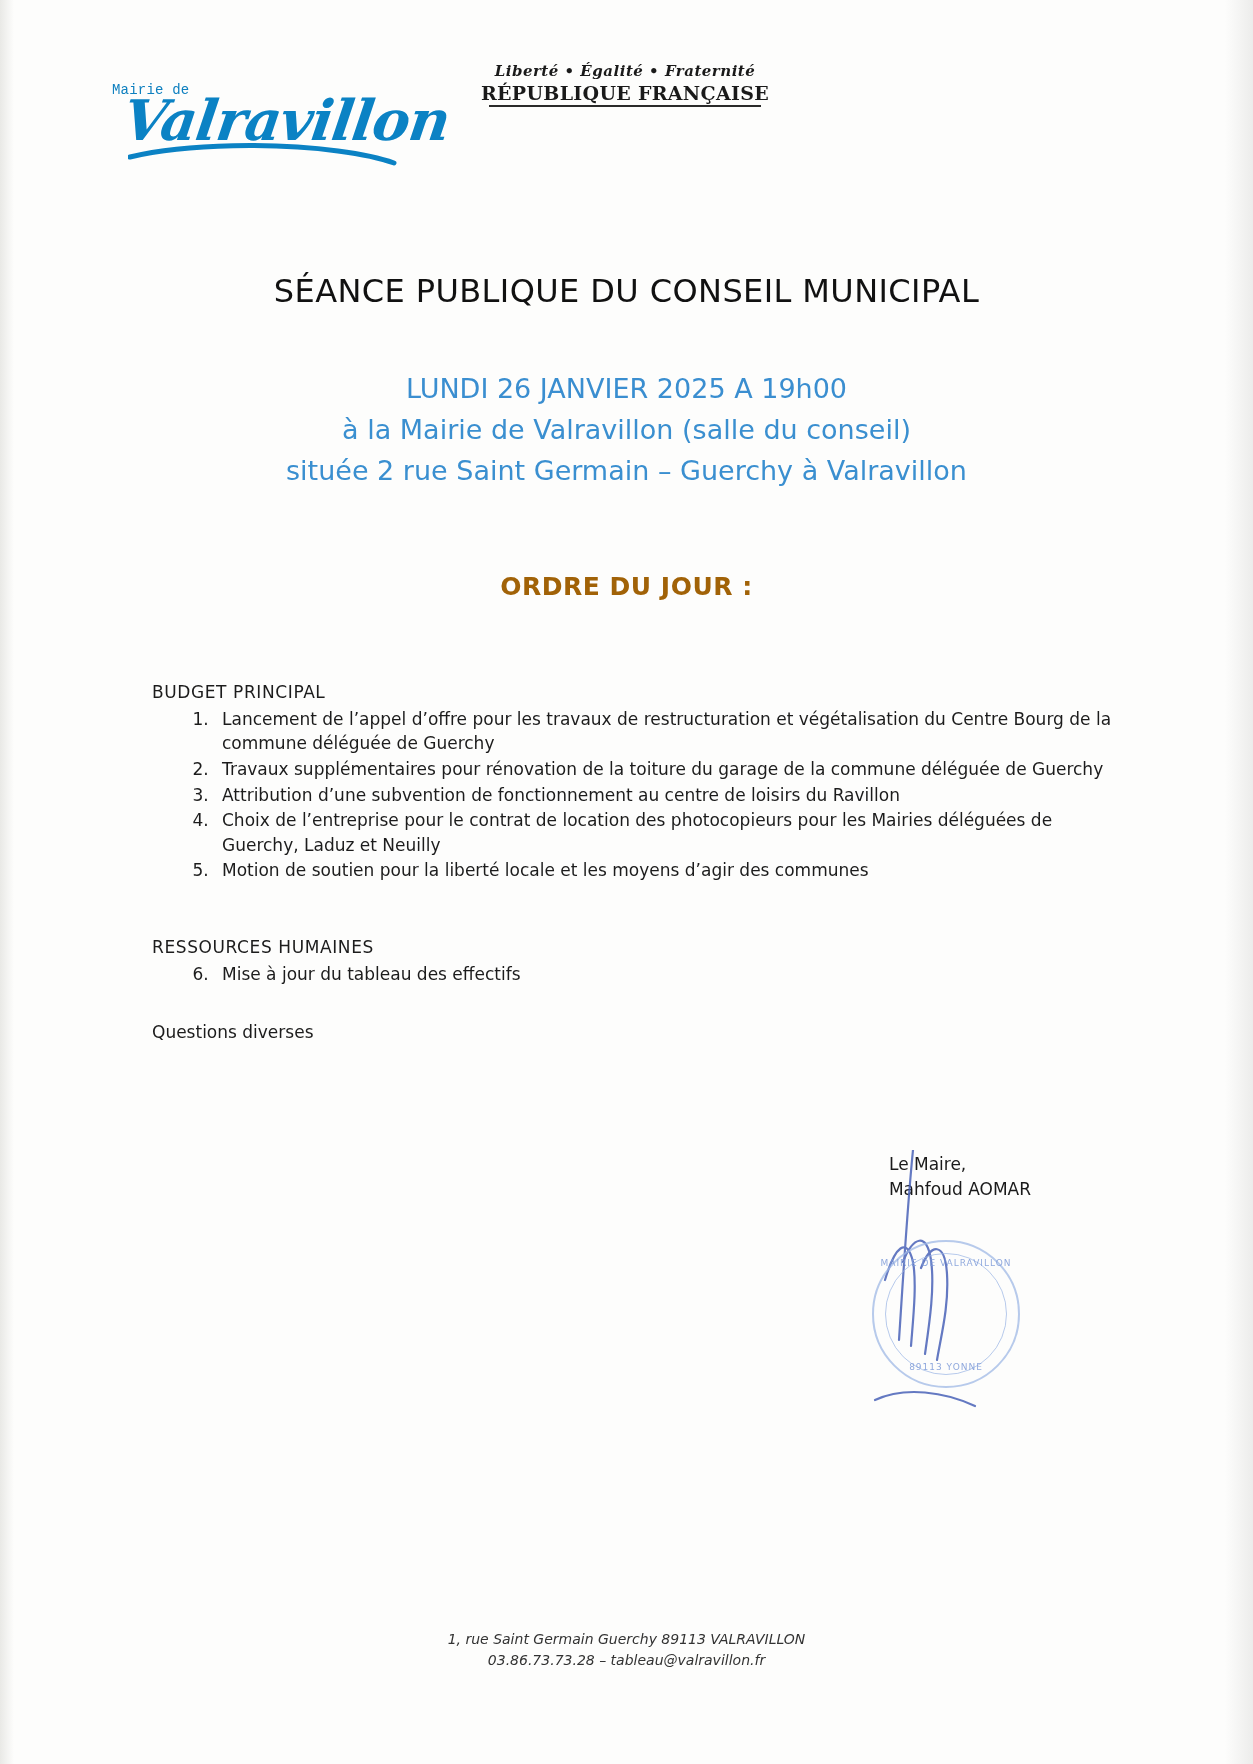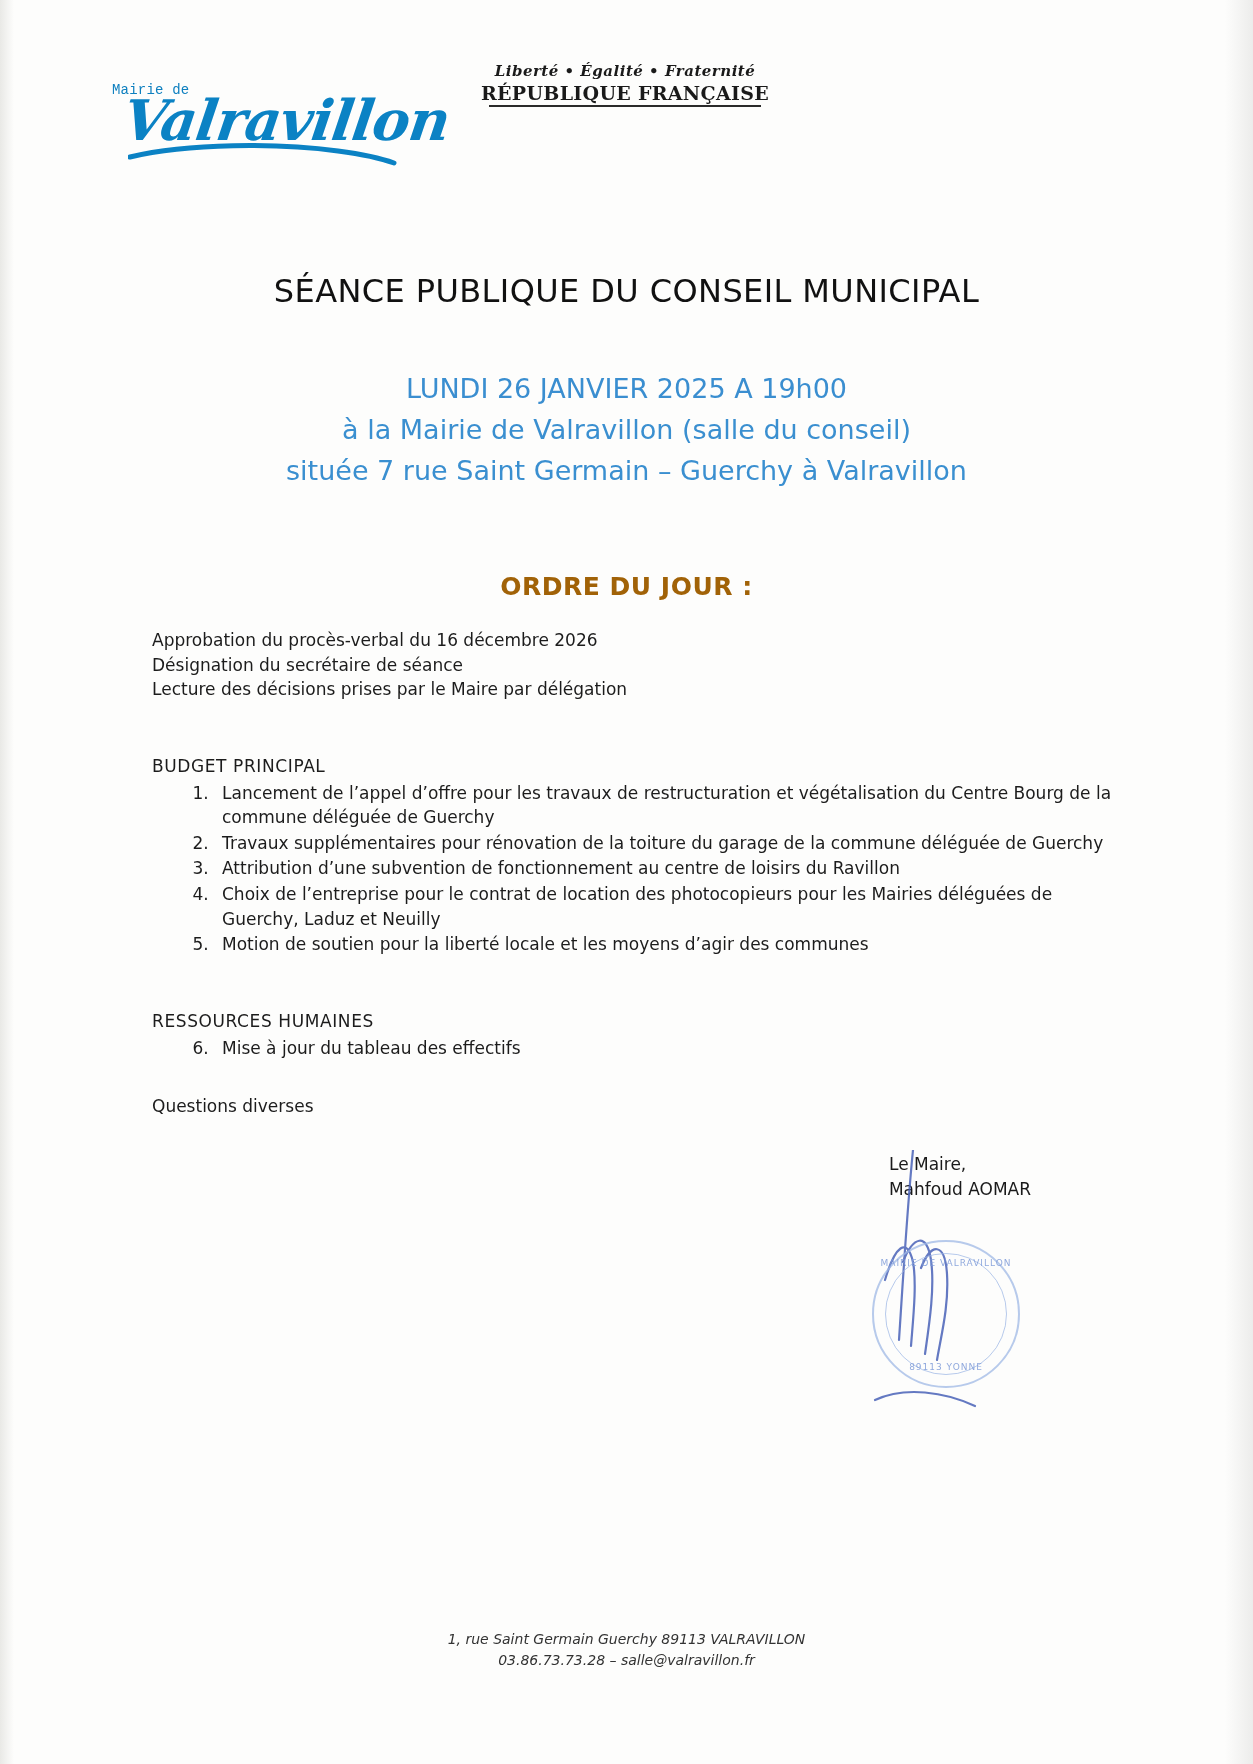--- a/index.html
+++ b/index.html
@@ -254,32 +254,27 @@
     <div class="rf-motto">Liberté  •  Égalité  •  Fraternité</div>
     <div class="rf-name">RÉPUBLIQUE FRANÇAISE</div>
     <div class="rf-rule"></div>
   </div>
 
   <div class="doc-title">SÉANCE PUBLIQUE DU CONSEIL MUNICIPAL</div>
 
   <div class="meeting-block">
     <div class="meeting-line1">LUNDI 26 JANVIER 2025 A 19h00</div>
     <div>à la Mairie de Valravillon (salle du conseil)</div>
-    <div>située 7 rue Saint Germain – Guerchy à Valravillon</div>
+    <div>située 2 rue Saint Germain – Guerchy à Valravillon</div>
   </div>
 
   <div class="agenda-title">ORDRE DU JOUR :</div>
 
   <div class="body-col">
 
-    <div class="preamble">
-      <p>Approbation du procès-verbal du 16 décembre 2026</p>
-      <p>Désignation du secrétaire de séance</p>
-      <p>Lecture des décisions prises par le Maire par délégation</p>
-    </div>
 
     <div class="section-head">BUDGET PRINCIPAL</div>
     <ol class="items" start="1">
       <li>Lancement de l’appel d’offre pour les travaux de restructuration et végétalisation du Centre Bourg de la commune déléguée de Guerchy</li>
       <li>Travaux supplémentaires pour rénovation de la toiture du garage de la commune déléguée de Guerchy</li>
       <li>Attribution d’une subvention de fonctionnement au centre de loisirs du Ravillon</li>
       <li>Choix de l’entreprise pour le contrat de location des photocopieurs pour les Mairies déléguées de Guerchy, Laduz et Neuilly</li>
       <li>Motion de soutien pour la liberté locale et les moyens d’agir des communes</li>
     </ol>
 
@@ -312,16 +307,16 @@
     <div class="stamp-ring"></div>
     <div class="stamp-ring inner"></div>
     <div class="stamp-text">
       <span class="stamp-top">MAIRIE DE VALRAVILLON</span>
       <span class="stamp-bottom">89113 YONNE</span>
     </div>
   </div>
 
   <div class="footer">
     <div>1, rue Saint Germain Guerchy 89113 VALRAVILLON</div>
-    <div>03.86.73.73.28 – salle@valravillon.fr</div>
+    <div>03.86.73.73.28 – tableau@valravillon.fr</div>
   </div>
 
 </div>
 
 </body></html>

